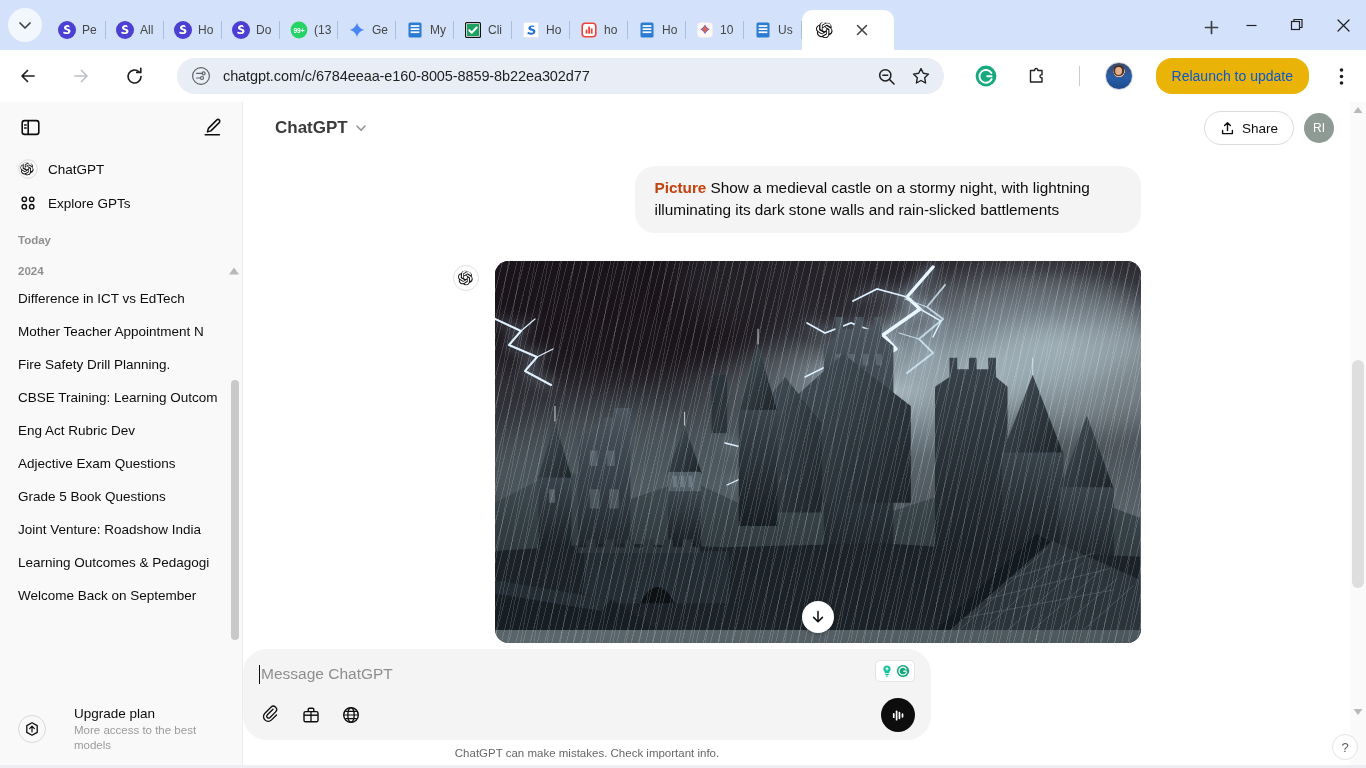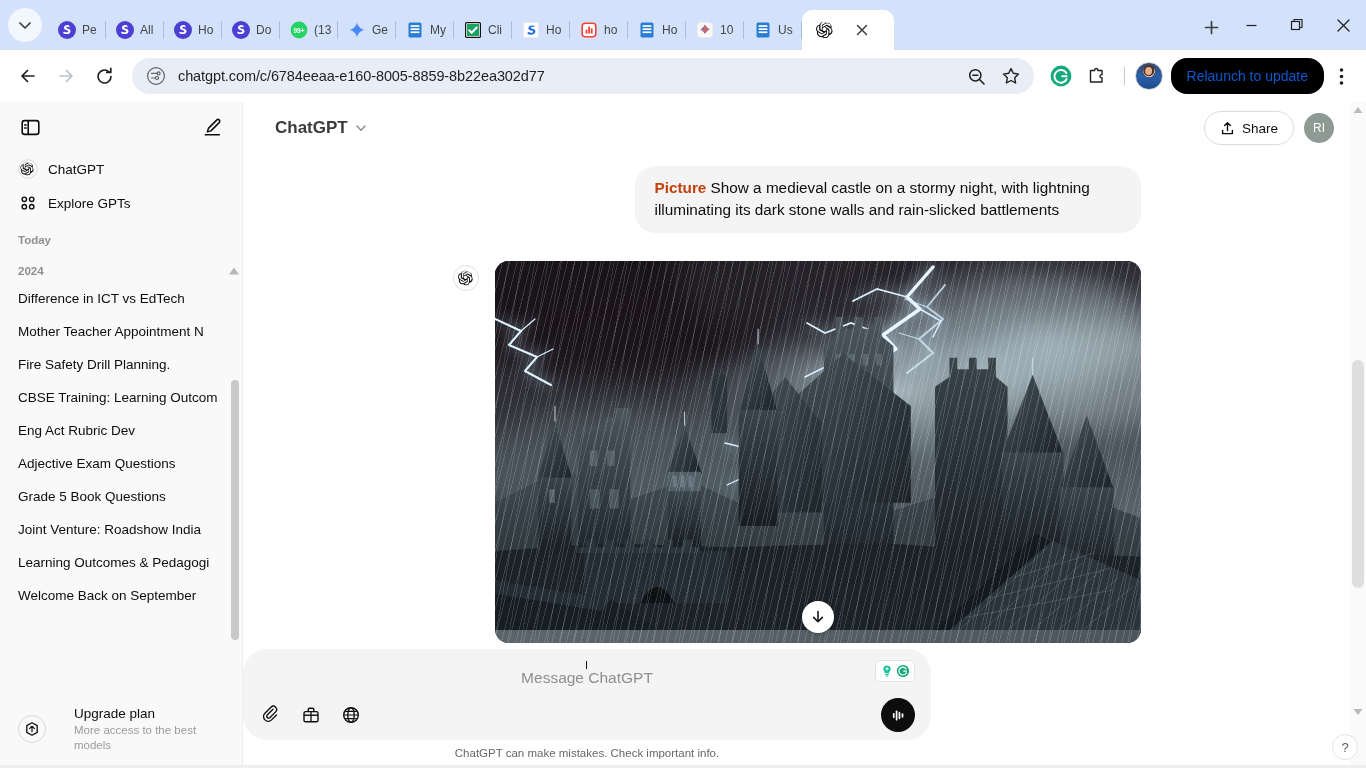--- a/index.html
+++ b/index.html
@@ -46,21 +46,21 @@
 
   .newtab {
     width: 34px; height: 34px; margin: 0 0 6px 8px; border-radius: 17px;
     display: flex; align-items: center; justify-content: center; cursor: pointer; flex: 0 0 34px;
   }
   .wincontrols { display: flex; align-items: center; height: 50px; margin-left: auto; flex: 0 0 auto; }
   .wcbtn { width: 46px; height: 46px; display: flex; align-items: center; justify-content: center; cursor: pointer; }
 
   .toolbar {
     height: 52px; background: #ffffff; display: flex; align-items: center;
-    padding: 0 10px; gap: 2px; flex: 0 0 52px;
+    padding: 0 10px; gap: 17px; flex: 0 0 52px;
   }
   .navbtn { width: 36px; height: 36px; border-radius: 18px; display: flex; align-items: center; justify-content: center; cursor: pointer; }
   .omnibox {
     flex: 1; height: 36px; background: #e9eef6; border-radius: 18px;
     display: flex; align-items: center; padding: 0 6px 0 14px; margin: 0 8px; min-width: 0;
   }
   .omnibox .urltext {
     font-size: 14.5px; color: #1f1f1f; white-space: nowrap; overflow: hidden;
     flex: 1; margin-left: 12px; letter-spacing: -0.1px;
   }
@@ -74,21 +74,21 @@
   }
   .avatar-photo::before {
     content: ""; position: absolute; left: 50%; top: 6%; width: 44%; height: 44%;
     transform: translateX(-50%); border-radius: 50%; background: #4b2f22;
   }
   .avatar-photo::after {
     content: ""; position: absolute; left: 50%; top: 14%; width: 30%; height: 34%;
     transform: translateX(-50%); border-radius: 45%; background: #e3b08e;
   }
   .relaunch {
-    height: 28px; border-radius: 16px; background: #000000; color: #0b57d0;
+    height: 28px; border-radius: 16px; background: #eab308; color: #0b57d0;
     display: flex; align-items: center; padding: 18px 16px; font-size: 14px;
     margin-left: 6px; cursor: pointer; white-space: nowrap;
   }
   .menu-dots { width: 30px; height: 36px; display: flex; align-items: center; justify-content: center; cursor: pointer; }
 
   
   .page { flex: 1; display: flex; min-height: 0; position: relative; background: #fff; }
 
   
   .sidebar {
@@ -186,21 +186,21 @@
     display: flex; align-items: center; justify-content: center; cursor: pointer;
     box-shadow: 0 1px 5px rgba(0,0,0,.28);
   }
 
   
   .composer-wrap { width: 688px; padding: 0 0 4px 0; display: flex; flex-direction: column; align-items: center; }
   .composer {
     width: 688px; background: #f4f4f4; border-radius: 24px; padding: 12px 16px 10px 16px;
     position: relative;
   }
-  .composer-input { display: flex; align-items: center; height: 26px; position: relative; flex-direction: column; }
+  .composer-input { display: flex; align-items: center; height: 26px; position: relative; }
   .caret { width: 1px; height: 19px; background: #0d0d0d; margin-right: 1px; }
   .placeholder { font-size: 15.5px; color: #8e8e8e; }
   .grammarly {
     position: absolute; right: 0; top: -1px; width: 40px; height: 22px;
     background: #fff; border: 1px solid #e3e3e3; border-radius: 5px;
     display: flex; align-items: center; justify-content: center; gap: 2px; cursor: pointer;
   }
   .composer-tools { display: flex; align-items: center; gap: 16px; margin-top: 13px; height: 30px; }
   .tool-btn { width: 24px; height: 24px; display: flex; align-items: center; justify-content: center; cursor: pointer; }
   .voice-btn {

